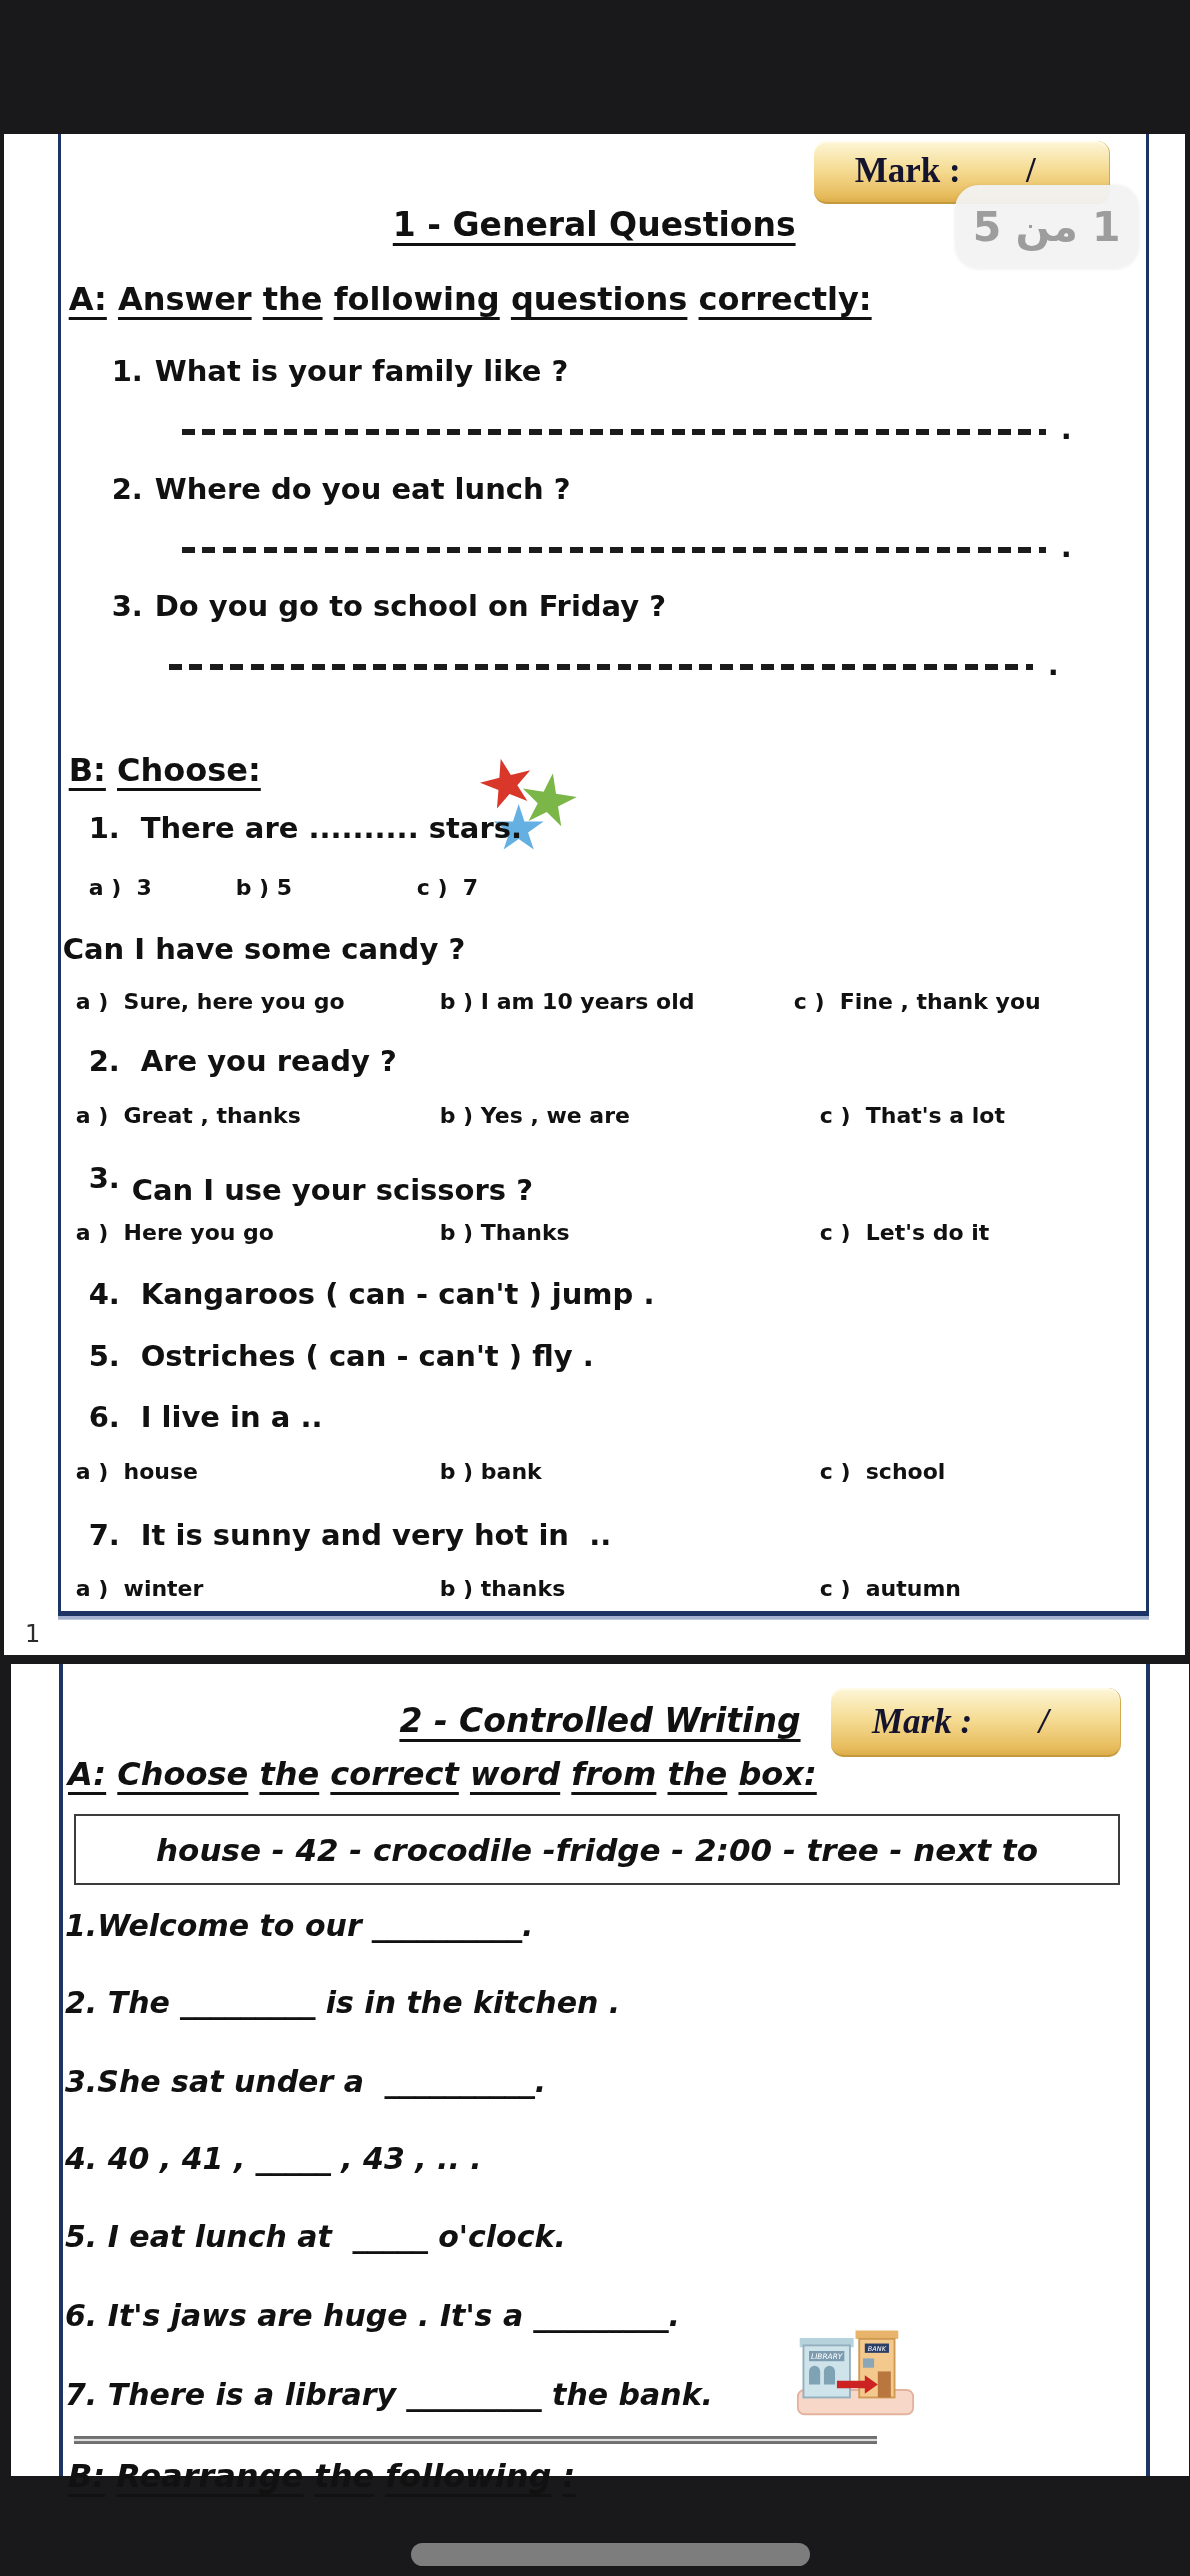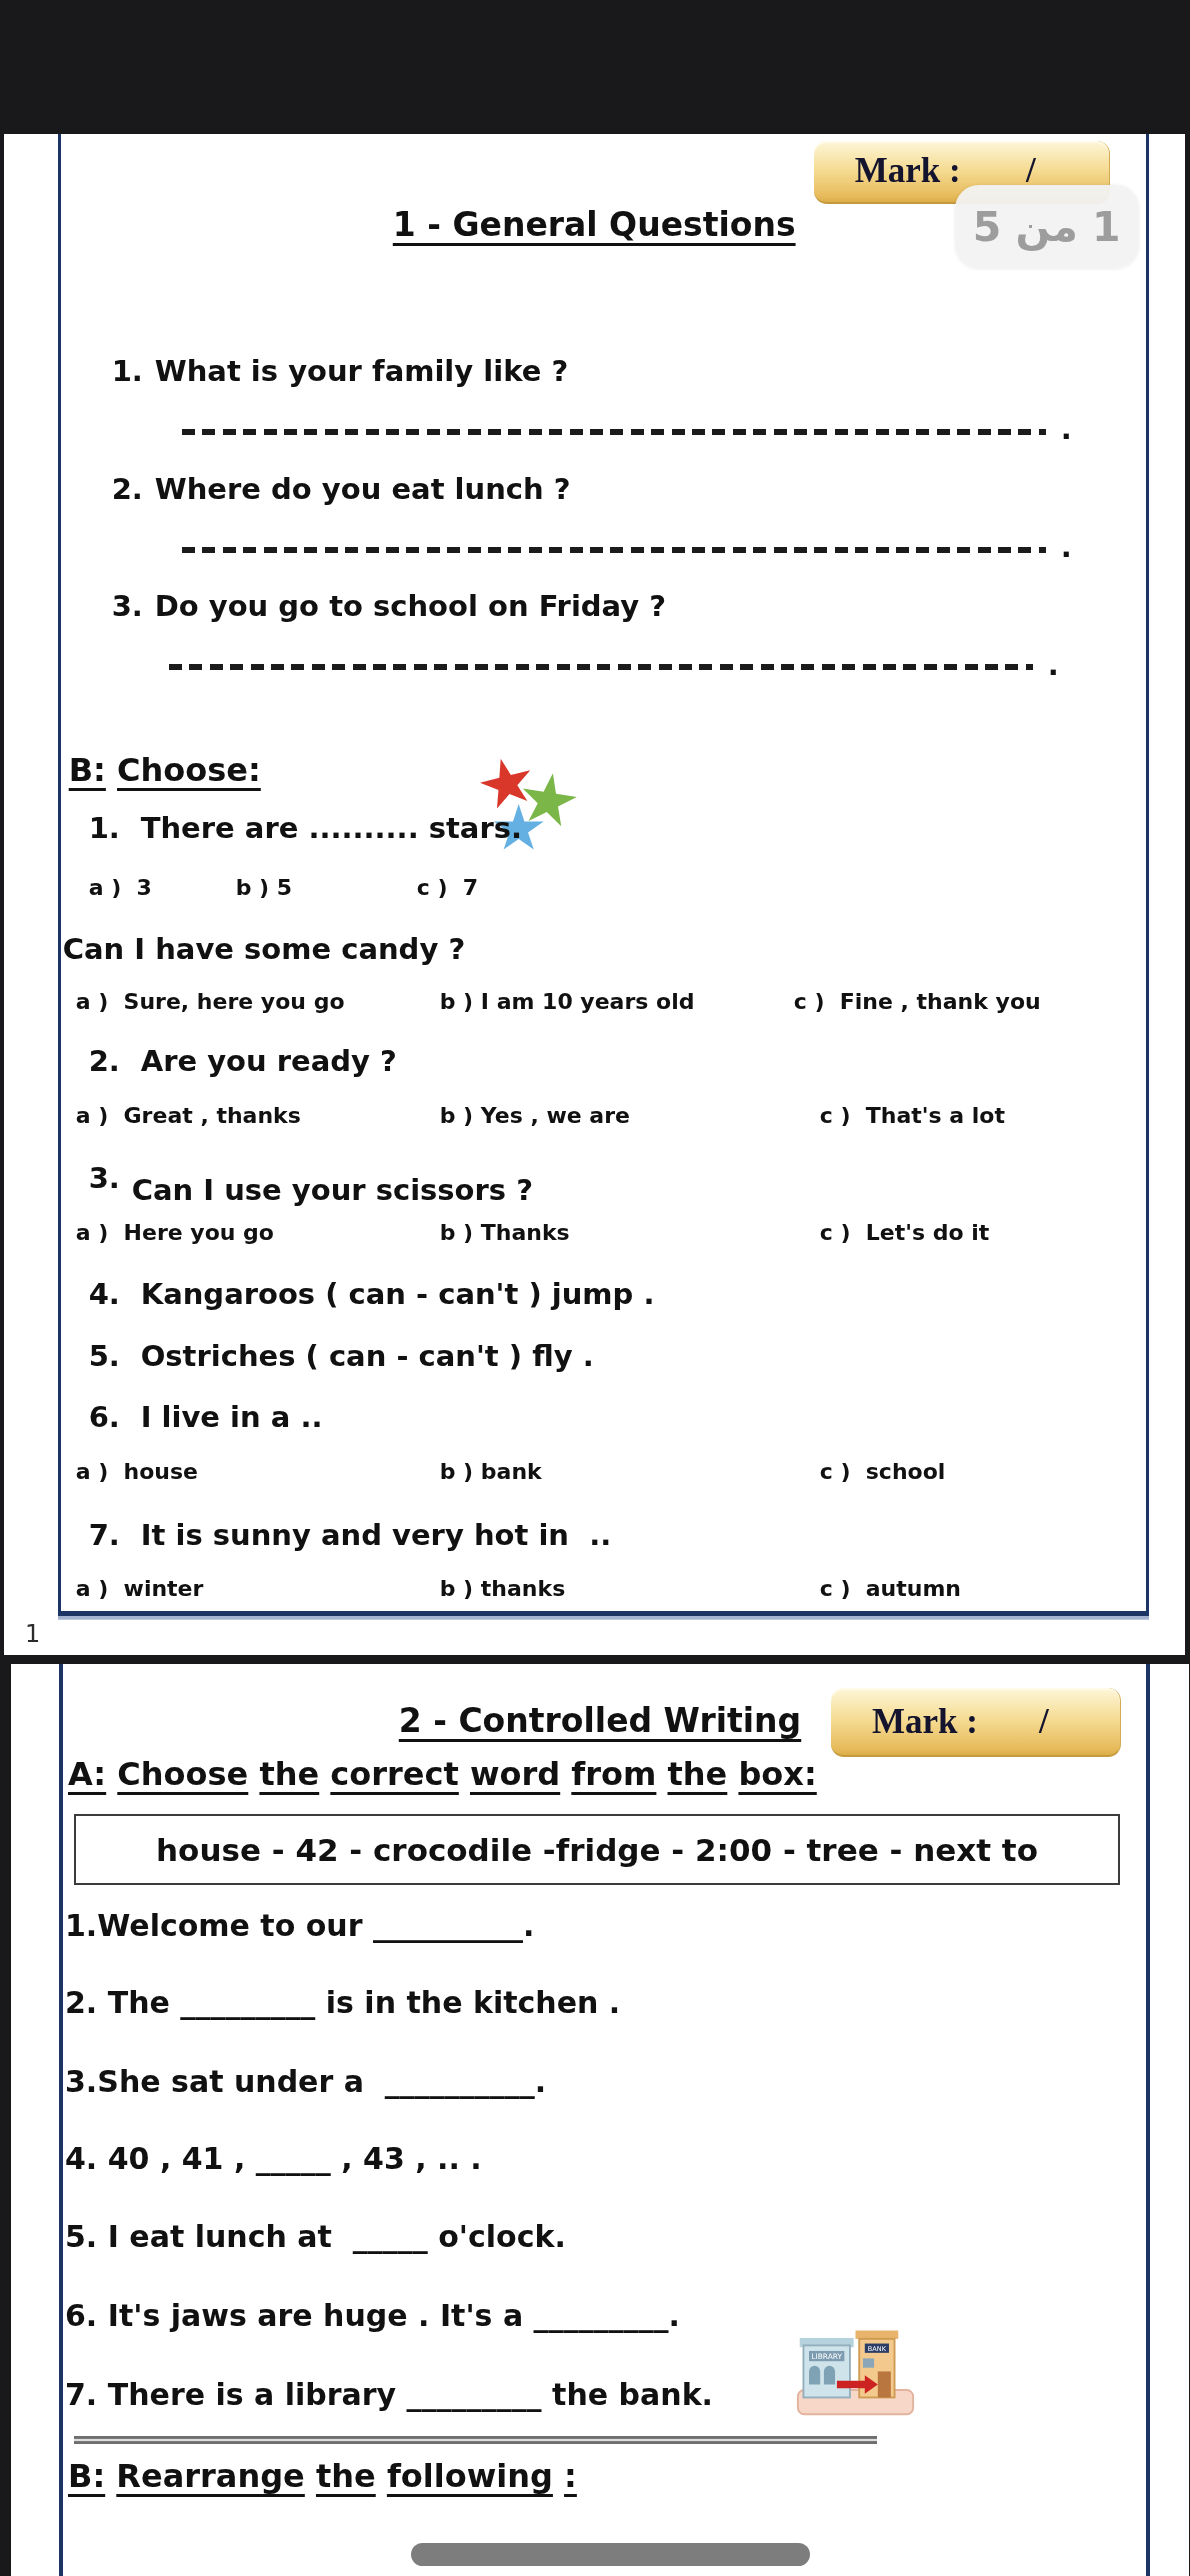--- a/index.html
+++ b/index.html
@@ -1,19 +1,19 @@
 <!DOCTYPE html>
 <html style="font-size:15px"><head>
 <meta charset="utf-8">
 <style>
   html,body{margin:0;padding:0;background:#19191b;}
   body{width:1191px;height:2576px;position:relative;font-family:"DejaVu Sans",sans-serif;overflow:hidden;}
   .page{position:absolute;background:#ffffff;}
   .p1{left:3.7px;top:134px;width:1181px;height:1521px;}
-  .p2{left:11px;top:1664px;width:1178px;height:912px;}
+  .p2{left:11px;top:1664px;width:1178px;height:812px;font-style:italic;}
   .inner-box{position:absolute;left:54px;top:0;width:1085px;height:1477px;
     border-left:3.7px solid #1c3564;border-right:3.7px solid #1c3564;border-bottom:5.6px solid #1c3564;
     box-shadow:0 3.7px 0 rgba(90,115,170,0.55);}
   .p2 .vline{position:absolute;top:0;bottom:0;width:3.7px;background:#1c3564;}
   .t{white-space:pre;}
   .abs{position:absolute;}
   .mark-badge{position:absolute;border-radius:13px;
     background:linear-gradient(180deg,#fdf6d8 0%,#f6dd96 45%,#e7bb5c 90%,#dcae4a 100%);
     border-bottom:2.8px solid #c39a3e;border-right:1.9px solid #d2ab51;
     box-shadow:inset 0 1.9px 0 #fffbe8;}
@@ -52,20 +52,21 @@
     <span class="mark-label t">Mark :</span>
     <span class="mark-value t">/</span>
   </div>
 
   <div class="doc-title" style="top:71px;"><span class="t">1 - General Questions</span></div>
 
   <div class="pgbadge" style="left:951px;top:51px;width:184px;height:83px;">
     <span class="t" dir="rtl">1 من 5</span>
   </div>
 
+  <div class="h u-words" style="left:65px;top:146px;"><span class="uw">A:</span> <span class="uw">Answer</span> <span class="uw">the</span> <span class="uw">following</span> <span class="uw">questions</span> <span class="uw">correctly:</span></div>
 
   <span class="q abs t" style="left:108px;top:220px;">1.</span>
   <span class="q abs t" style="left:151px;top:220px;">What is your family like ?</span>
   <div class="dash" style="left:178px;top:295px;width:864px;"></div>
   <span class="period abs t" style="left:1057px;top:278px;">.</span>
 
   <span class="q abs t" style="left:108px;top:338px;">2.</span>
   <span class="q abs t" style="left:151px;top:338px;">Where do you eat lunch ?</span>
   <div class="dash" style="left:178px;top:413px;width:864px;"></div>
   <span class="period abs t" style="left:1057px;top:396px;">.</span>

